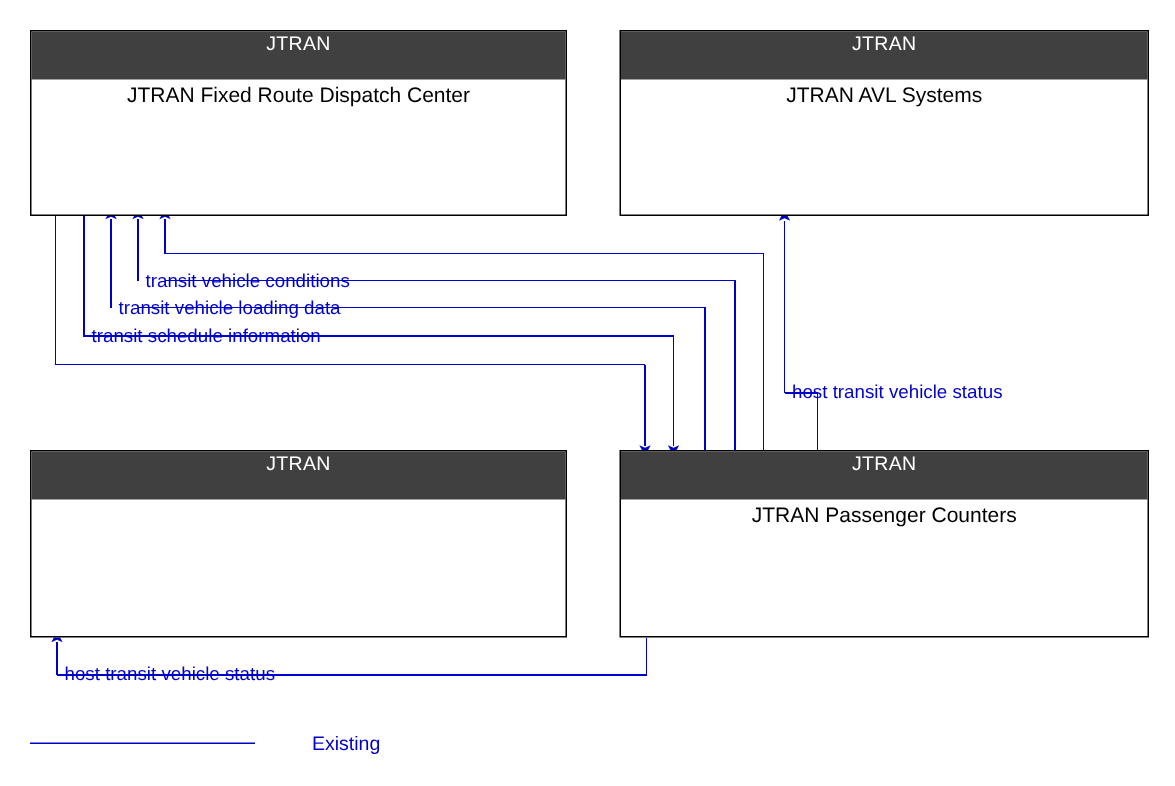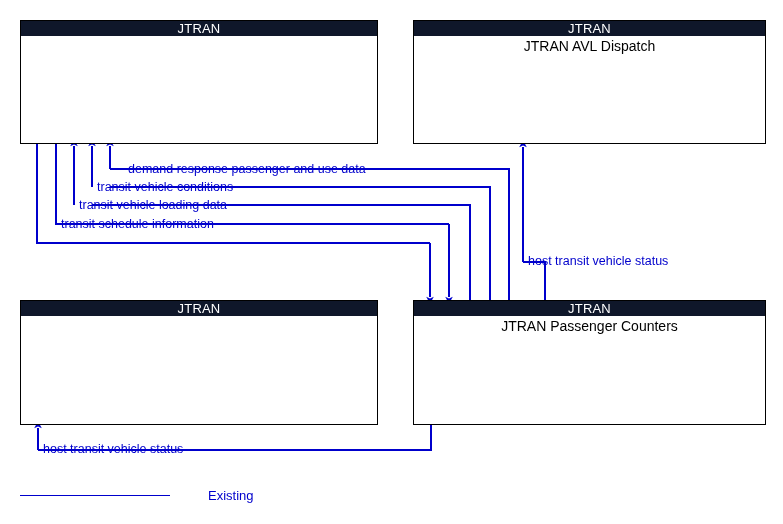--- a/index.html
+++ b/index.html
@@ -3,21 +3,21 @@
 <meta charset="utf-8">
 <style>
   html,body{margin:0;padding:0;background:#ffffff;}
   body{width:783px;height:524px;position:relative;overflow:hidden;
        font-family:"Liberation Sans","DejaVu Sans",sans-serif;}
 
   .canvas{position:absolute;left:0;top:0;width:783px;height:524px;}
 
   
   .node{position:absolute;box-sizing:border-box;border:1px solid #000;background:#fff;}
-  .node .hdr{height:15px;line-height:16px;background:#0f172a;color:#fff;
+  .node .hdr{height:32px;line-height:16px;background:#404040;color:#fff;
              text-align:center;font-size:13px;letter-spacing:.2px;}
   .node .nm{margin-top:2px;text-align:center;font-size:14px;color:#000;}
 
   #node-dispatch{left:20px;top:20px;width:358px;height:124px;}
   #node-avl{left:413px;top:20px;width:353px;height:124px;}
   #node-vehicles{left:20px;top:300px;width:358px;height:125px;}
   #node-counters{left:413px;top:300px;width:353px;height:125px;}
 
   
   .flow-label{position:absolute;color:#0000cc;font-size:12.5px;white-space:nowrap;
@@ -67,40 +67,40 @@
 
       <path d="M545,300 L545,262 L523,262"></path>
       <path d="M523,262 L523,147" marker-end="url(#arrUp)"></path>
 
       <path d="M431,425 L431,450 L56,450"></path>
       <path d="M38,450 L38,428" marker-end="url(#arrUp)"></path>
       <path d="M38,450 L56,450"></path>
     </g>
   </svg>
 
-  <div class="flow-label" style="left:128px;top:163px;">demand response passenger and use data</div>
 
   <div class="flow-label" style="left:97px;top:181px;">transit vehicle conditions</div>
 
   <div class="flow-label" style="left:61px;top:218px;">transit schedule information</div>
 
   <div class="flow-label" style="left:79px;top:199px;">transit vehicle loading data</div>
 
 
   <div class="flow-label" style="left:528px;top:255px;">host transit vehicle status</div>
 
   <div class="flow-label" style="left:43px;top:443px;">host transit vehicle status</div>
 
   <div class="node" id="node-dispatch">
     <div class="hdr">JTRAN</div>
+    <div class="nm">JTRAN Fixed Route Dispatch Center</div>
   </div>
 
   <div class="node" id="node-avl">
     <div class="hdr">JTRAN</div>
-    <div class="nm">JTRAN AVL Dispatch</div>
+    <div class="nm">JTRAN AVL Systems</div>
   </div>
 
   <div class="node" id="node-vehicles">
     <div class="hdr">JTRAN</div>
   </div>
 
   <div class="node" id="node-counters">
     <div class="hdr">JTRAN</div>
     <div class="nm">JTRAN Passenger Counters</div>
   </div>

